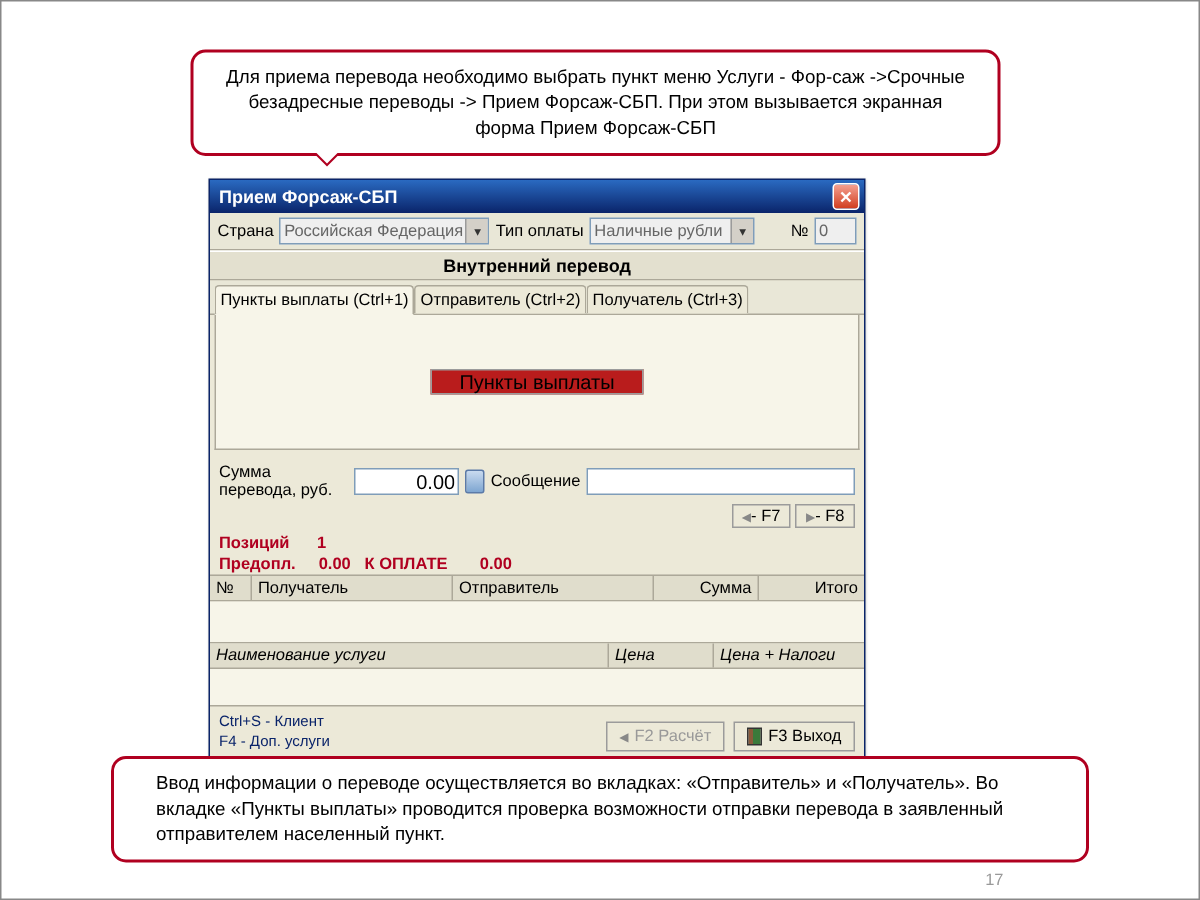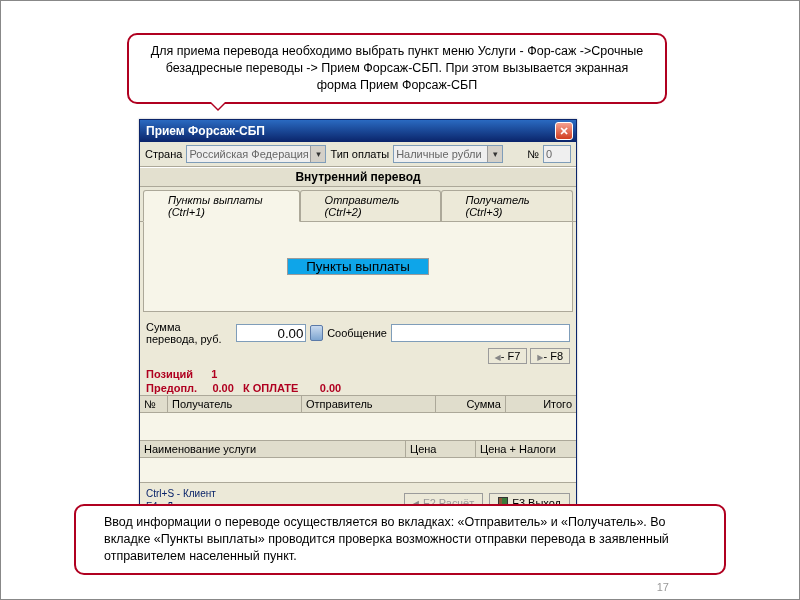--- a/index.html
+++ b/index.html
@@ -124,44 +124,43 @@
     display: flex;
     padding: 3px 3px 0 3px;
     gap: 0;
     background: #e9e7d7;
     border-bottom: 1px solid #aca899;
   }
   .tab {
     border: 1px solid #aca899;
     border-bottom: none;
     background: #ece9d8;
-    padding: 3px 24px;
+    padding: 3px 3px;
     font-size: 11px;
     border-radius: 3px 3px 0 0;
     cursor: pointer;
     position: relative;
-    font-style: italic;
   }
   .tab.active {
     background: #f7f5e9;
     border-bottom: 1px solid #f7f5e9;
     margin-bottom: -1px;
     z-index: 2;
   }
   .tab-body {
     background: #f7f5e9;
     border: 1px solid #aca899;
     border-top: none;
     margin: 0 3px;
     min-height: 90px;
     display: flex; align-items: center; justify-content: center;
   }
   .tab-body .big-btn {
     border: 1px solid #9b9b9b;
-    background: #0ea5e9;
+    background: #b91c1c;
     padding: 0 18px;
     cursor: pointer;
   }
   .row {
     display: flex;
     align-items: center;
     padding: 3px 6px;
     gap: 4px;
   }
   .amount-input {
@@ -216,20 +215,21 @@
   }
   .grid2-head {
     display: flex;
     background: #e0ddcc;
     border-bottom: 1px solid #aca899;
     font-size: 11px;
   }
   .grid2-head > div {
     padding: 2px 4px;
     border-right: 1px solid #aca899;
+    font-style: italic;
   }
   .grid2-body {
     height: 24px;
     background: #f7f5e9;
   }
   .footer {
     border-top: 1px solid #aca899;
     background: #ece9d8;
     display: flex;
     padding: 5px 6px;

